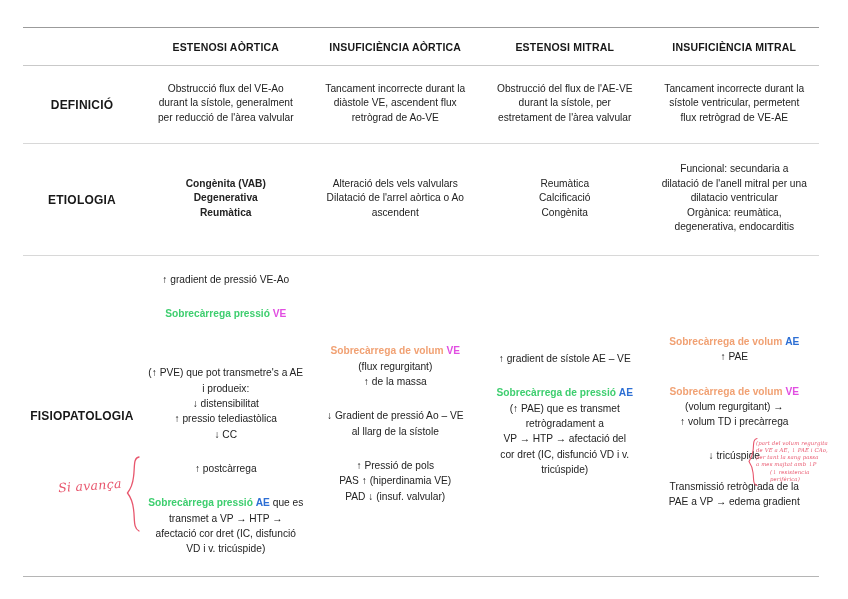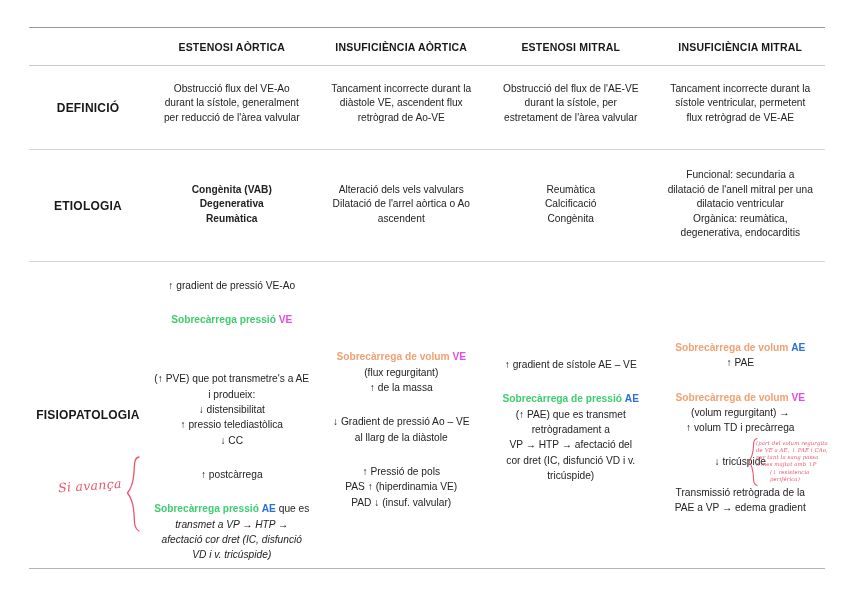--- a/index.html
+++ b/index.html
@@ -17,21 +17,21 @@
   }
   .sheet {
     position: absolute;
     left: 0; top: 0;
     width: 848px;
     height: 599px;
     background: #fff;
   }
   table.cmp {
     position: absolute;
-    left: 29px;
+    left: 23px;
     top: 27px;
     width: 796px;
     border-collapse: collapse;
     table-layout: fixed;
   }
   table.cmp col.rowlab { width: 118px; }
   table.cmp col.dcol   { width: 169.5px; }
 
   thead th {
     font-size: 10.5px;
@@ -57,25 +57,25 @@
     letter-spacing: .2px;
   }
   td.cell {
     font-size: 10.2px;
     line-height: 1.42;
     text-align: center;
     color: #232323;
     vertical-align: middle;
     padding: 14px 10px 16px 10px;
   }
-  tr.row-def td.cell { padding: 16px 12px 24px 12px; }
+  tr.row-def td.cell { padding: 16px 12px 18px 12px; }
   tr.row-etio td.cell { padding: 18px 12px 20px 12px; }
   tr.row-fisio td.cell {
     vertical-align: middle;
-    padding: 16px 6px 6px 6px;
+    padding: 16px 6px 20px 6px;
     line-height: 1.5;
     text-align: center;
   }
   tr.row-fisio { height: 270px; }
 
   .blk { margin: 0 0 0 0; }
   .gap-m { height: 15px; }
   .gap-l { height: 19px; }
 
   .t-green   { color: #3ece6f; font-weight: bold; }
@@ -188,36 +188,36 @@
 ↓ distensibilitat
 ↑ pressio telediastòlica
 ↓ CC</div>
           <div class="gap-l"></div>
           <div class="blk">↑ postcàrrega</div>
           <div class="gap-l"></div>
           <div class="blk">
             <span class="t-green">Sobrecàrrega pressió</span>
             <span class="t-blue">AE</span><span class="t-plain"> que es</span>
           </div>
-          <div class="blk pre" style="white-space: pre-line; font-style: italic;">transmet a VP → HTP →
+          <div class="blk pre" style="white-space: pre-line;">transmet a VP → HTP →
 afectació cor dret (IC, disfunció
 VD i v. tricúspide)</div>
         </td>
 
         <td class="cell">
           <div class="gap-l"></div>
           <div class="blk">
             <span class="t-orange">Sobrecàrrega de volum</span>
             <span class="t-magenta">VE</span>
           </div>
           <div class="blk pre" style="white-space: pre-line;">(flux regurgitant)
 ↑ de la massa</div>
           <div class="gap-l"></div>
           <div class="blk pre" style="white-space: pre-line;">↓ Gradient de pressió Ao – VE
-al llarg de la diàstole</div>
+al llarg de la sístole</div>
           <div class="gap-l"></div>
           <div class="blk pre" style="white-space: pre-line;">↑ Pressió de pols
 PAS ↑ (hiperdinamia VE)
 PAD ↓ (insuf. valvular)</div>
         </td>
 
         <td class="cell">
           <div class="blk">↑ gradient de sístole AE – VE</div>
           <div class="gap-l"></div>
           <div class="blk">

